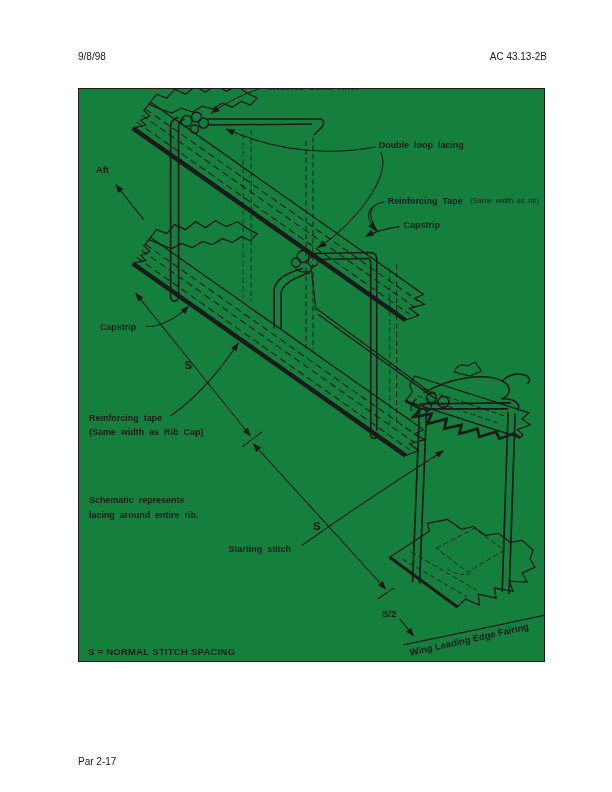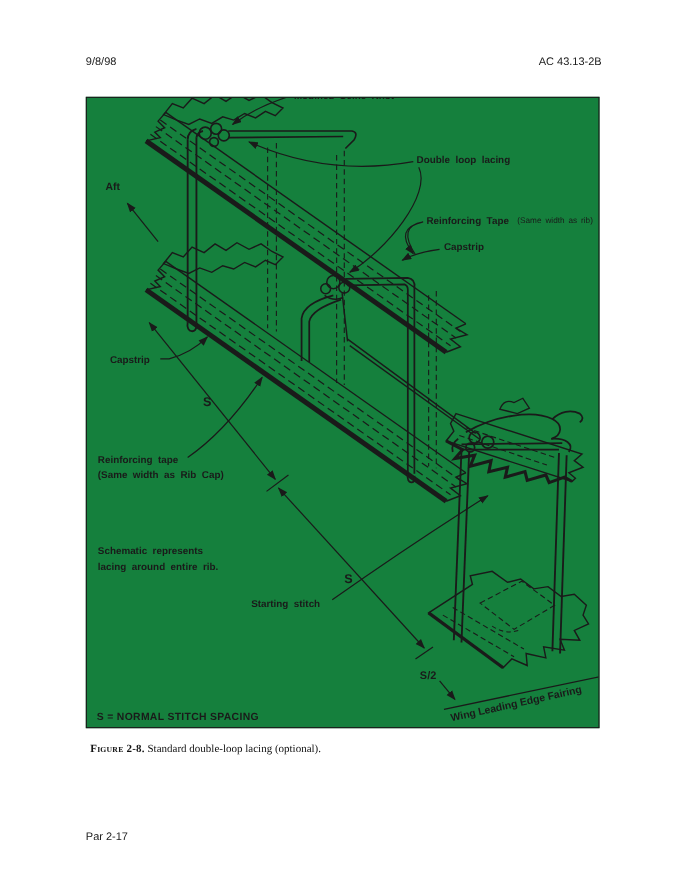--- a/index.html
+++ b/index.html
@@ -185,17 +185,16 @@
       <text class="lbl" x="88" y="504">Schematic represents</text>
       <text class="lbl" x="88" y="519">lacing around entire rib.</text>
       <text class="dim" x="313" y="531">S</text>
       <text class="lbl" x="228" y="553">Starting stitch</text>
       <text class="dim-sm" x="382" y="618">S/2</text>
       <text class="lbl-big" x="411" y="657" transform="rotate(-12.5 411 657)">Wing Leading Edge Fairing</text>
       <text class="legend" x="87" y="656">S = NORMAL STITCH SPACING</text>
     </svg>
   </div>
 
-  <div class="caption"><span class="fig-num">Figure 2-8.</span><span> Standard double-loop lacing (optional).</span></div>
 
   <div class="ftr-left">Par 2-17</div>
   <div class="ftr-right">Page 2-15</div>
 </div>
 
 </body></html>

